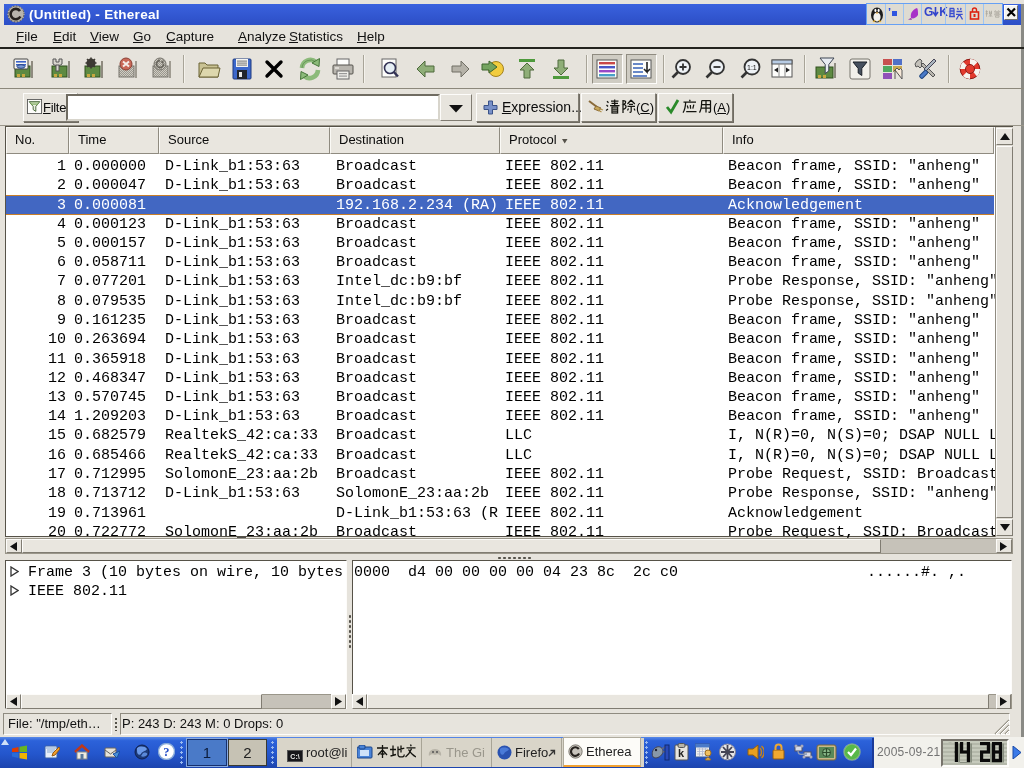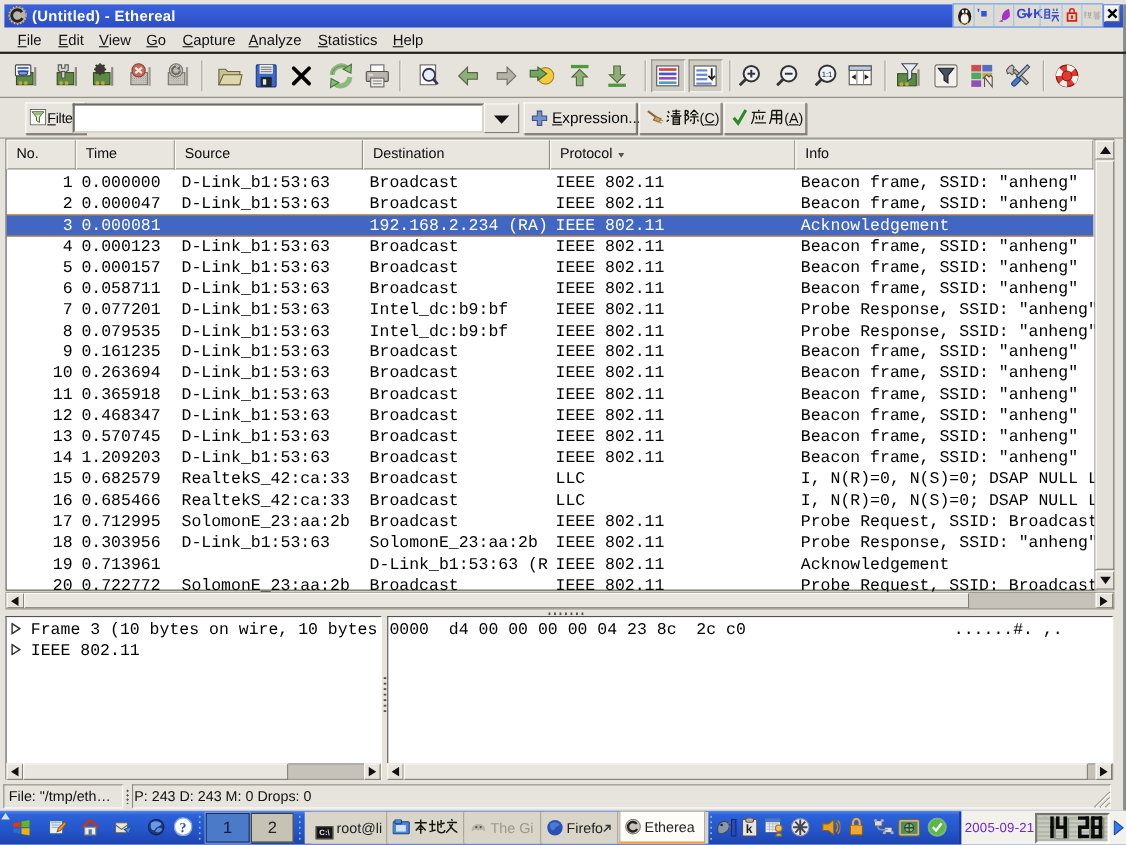--- a/index.html
+++ b/index.html
@@ -70,21 +70,21 @@
 <div class="a" style="left:1004px;top:5px;width:14px;height:15px;background:#f4f3f0;border:1px solid;border-color:#fff #707070 #707070 #fff"></div>
 <svg class="a" style="left:1006px;top:7px" width="11" height="11">
     <path d="M1.5 1.5 L9 9 M9 1.5 L1.5 9" stroke="#000" stroke-width="2.2"></path>
   </svg>
 
 <div class="menu" style="left:16px"><u>F</u>ile</div>
 <div class="menu" style="left:53px"><u>E</u>dit</div>
 <div class="menu" style="left:90px"><u>V</u>iew</div>
 <div class="menu" style="left:133px"><u>G</u>o</div>
 <div class="menu" style="left:166px"><u>C</u>apture</div>
-<div class="menu" style="left:226px"><u>A</u>nalyze</div>
+<div class="menu" style="left:238px"><u>A</u>nalyze</div>
 <div class="menu" style="left:289px"><u>S</u>tatistics</div>
 <div class="menu" style="left:357px"><u>H</u>elp</div>
 <div class="a" style="left:0;top:47px;width:1024px;height:2px;background:#23231e"></div>
 <div class="a" style="left:0;top:88px;width:1024px;height:1px;background:#8c887c"></div>
 <div class="a" style="left:0;top:125px;width:1024px;height:1px;background:#9a968a"></div>
 
 <svg class="tbtn" style="left:13px" viewBox="0 0 24 24">
     <rect x="2" y="9" width="15" height="11" fill="#5d8a42" stroke="#31511e"></rect>
     <rect x="4" y="17" width="3" height="3" fill="#c8a840"></rect>
     <rect x="9" y="17" width="3" height="3" fill="#c8a840"></rect>
@@ -435,21 +435,21 @@
 <div class="row" style="top:465px">
     <span class="cn">17</span>
     <span class="ct">0.712995</span>
     <span class="cs">SolomonE_23:aa:2b</span>
     <span class="cd">Broadcast</span>
     <span class="cp">IEEE 802.11</span>
     <span class="ci">Probe Request, SSID: Broadcast</span>
   </div>
 <div class="row" style="top:484px">
     <span class="cn">18</span>
-    <span class="ct">0.303956</span>
+    <span class="ct">0.713712</span>
     <span class="cs">D-Link_b1:53:63</span>
     <span class="cd">SolomonE_23:aa:2b</span>
     <span class="cp">IEEE 802.11</span>
     <span class="ci">Probe Response, SSID: "anheng"</span>
   </div>
 <div class="row" style="top:504px">
     <span class="cn">19</span>
     <span class="ct">0.713961</span>
     <span class="cs"></span>
     <span class="cd">D-Link_b1:53:63 (R</span>
@@ -653,21 +653,21 @@
   </svg>
 <svg class="a" style="left:843px;top:743px" width="18" height="18" viewBox="0 0 18 18">
     <circle cx="9" cy="9" r="8" fill="#58b848" stroke="#2a7a20"></circle>
     <circle cx="9" cy="9" r="8" fill="none" stroke="#fff" stroke-opacity="0.4" stroke-width="1.5"></circle>
     <path d="M5 9 L8 12 L13 5.5" fill="none" stroke="#fff" stroke-width="2.2"></path>
   </svg>
 
 <div class="a" style="left:872px;top:738px;width:2px;height:29px;background:#1a3a98"></div>
 
 <div class="a" style="left:874px;top:737px;width:150px;height:31px;background:#f2f1ec"></div>
-<div class="a" style="left:877px;top:745px;font-size:12px;color:#6d28d9;letter-spacing:0.2px">2005-09-21</div>
+<div class="a" style="left:877px;top:745px;font-size:12px;color:#737373;letter-spacing:0.2px">2005-09-21</div>
 <div class="a" style="left:941px;top:739px;width:68px;height:28px;background:repeating-linear-gradient(#c6cabc 0 2px,#b4b8aa 2px 4px);border:2px solid;border-color:#77746c #fdfcfa #fdfcfa #77746c"></div>
 <svg class="a" style="left:946px;top:742px" width="60" height="21" viewBox="0 0 60 21">
     <g fill="#878d7f">
       <rect x="12.2" y="1.5" width="1.8" height="19"></rect>
       <rect x="24.2" y="1.5" width="1.8" height="19"></rect>
       <rect x="44.2" y="1.5" width="1.8" height="19"></rect>
       <rect x="56.2" y="1.5" width="1.8" height="19"></rect>
       <rect x="14" y="20" width="10" height="1.5"></rect>
       <rect x="46" y="20" width="10" height="1.5"></rect>
     </g>

